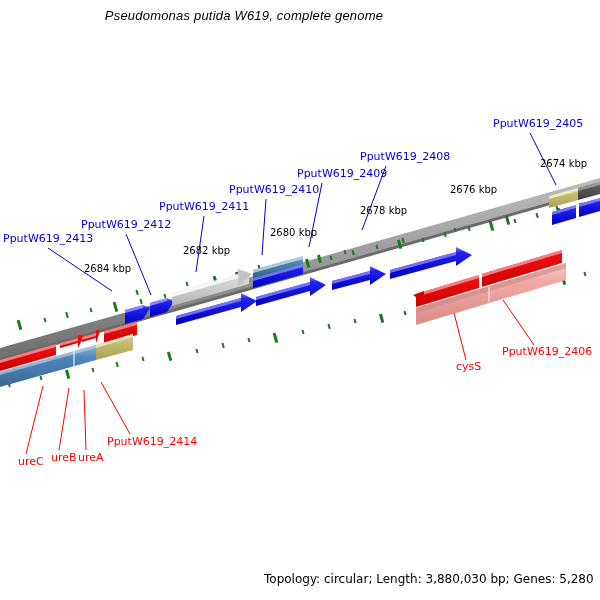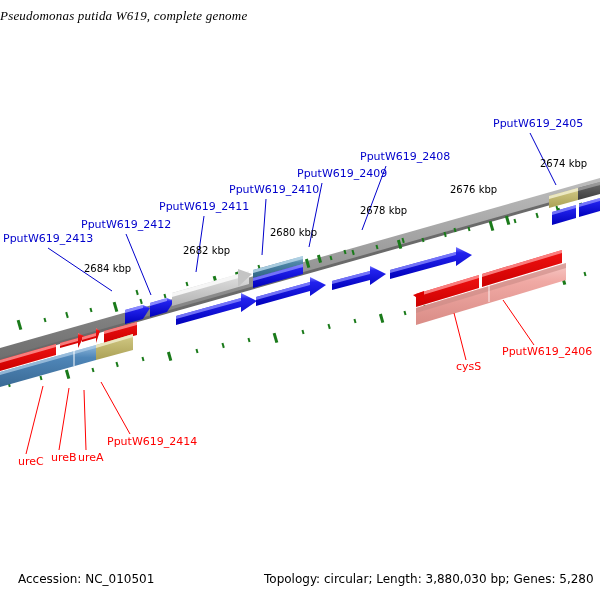--- a/index.html
+++ b/index.html
@@ -6,22 +6,22 @@
   body{
     width:600px;height:600px;
     background:#ffffff;
     font-family:"DejaVu Sans", sans-serif;
     position:relative;
     overflow:hidden;
   }
   #viewer{position:absolute;left:0;top:0;width:600px;height:600px;}
   #title{
     position:absolute;left:0;top:8px;width:488px;
-    text-align:left;
-    font-family:Liberation Serif, serif;
+    text-align:center;
+    font-family:Liberation Sans, sans-serif;
     font-style:italic;
     font-size:13px;
     color:#000000;
     letter-spacing:0.2px;
   }
   #footer-accession{
     position:absolute;left:18px;top:572px;
     font-size:12px;color:#000;
     font-family:"DejaVu Sans", sans-serif;
   }
@@ -320,16 +320,15 @@
     <g id="scale-labels">
         <text x="84" y="272" class="lbl lbl-scale">2684 kbp</text>
         <text x="183" y="254" class="lbl lbl-scale">2682 kbp</text>
         <text x="270" y="236" class="lbl lbl-scale">2680 kbp</text>
         <text x="360" y="214" class="lbl lbl-scale">2678 kbp</text>
         <text x="450" y="193" class="lbl lbl-scale">2676 kbp</text>
         <text x="540" y="167" class="lbl lbl-scale">2674 kbp</text>
       </g>
   </svg>
 
-  <div id="footer-accession">Accession: NC_010501</div>
   <div id="footer-stats">Topology: circular; Length: 3,880,030 bp; Genes: 5,280</div>
 
 </div>
 
 </body></html>

